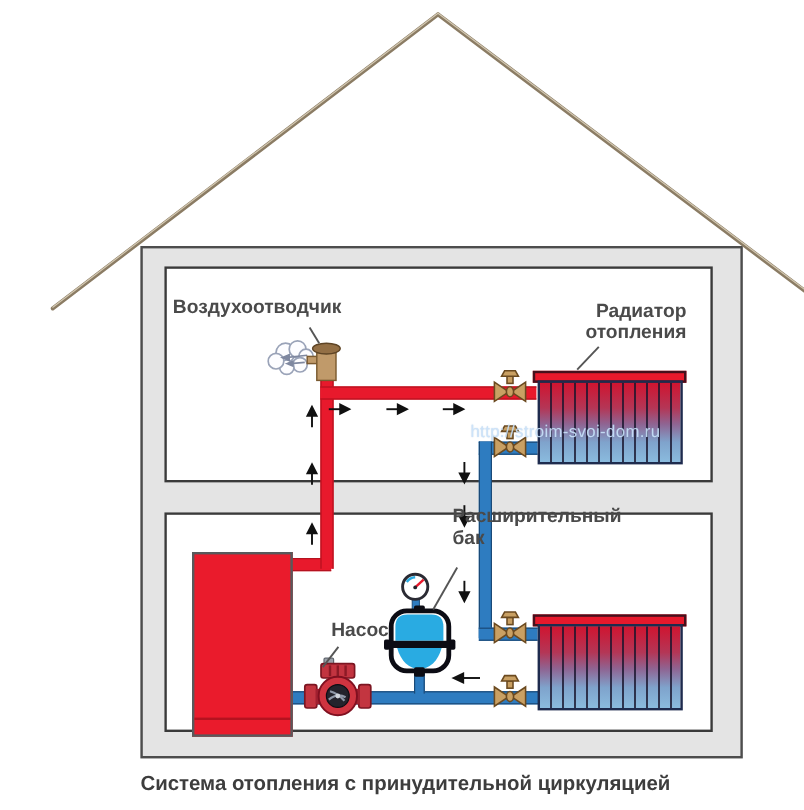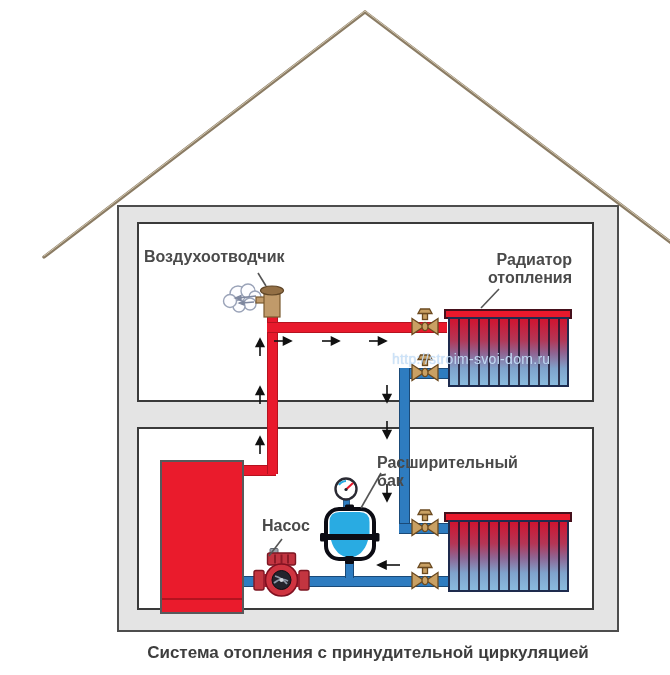--- a/index.html
+++ b/index.html
@@ -28,21 +28,21 @@
 
   
   .rad-cap{position:absolute;background:#e8192c;border:2px solid #46101c;}
   .rad-body{position:absolute;border:2px solid #1e2b4e;
     background-image:
       repeating-linear-gradient(90deg, rgba(0,0,0,0) 0 8px, rgba(24,20,44,0.8) 8px 10px),
       linear-gradient(180deg,#d01430 0%, #b43656 32%, #8f6492 52%, #7fa3cc 75%, #8abbde 100%);}
 
   
   .lbl{position:absolute;font-weight:bold;color:#4a4a4a;font-size:16px;line-height:1.12;}
-  .caption{position:absolute;left:85px;width:502px;top:643px;text-align:center;
+  .caption{position:absolute;left:85px;width:502px;top:643px;text-align:left;
            font-weight:bold;font-size:17px;color:#3d3d3d;}
   .watermark{position:absolute;left:360px;top:351px;font-weight:normal;font-size:14px;
              letter-spacing:.3px;color:rgba(205,228,250,0.88);
              text-shadow:0 0 1px rgba(100,150,200,0.45);white-space:nowrap;}
 
   svg.overlay{position:absolute;left:0;top:0;pointer-events:none;}
 </style>
 </head>
 <body>
 
@@ -213,19 +213,19 @@
     <g stroke="#555555" stroke-width="1.6">
       <line x1="226" y1="273" x2="234" y2="286"></line>
       <line x1="467" y1="289" x2="449" y2="308"></line>
       <line x1="250" y1="539" x2="237" y2="556"></line>
       <line x1="349" y1="473" x2="329" y2="508"></line>
     </g>
   </svg>
 
   <div class="lbl" style="left:112px;top:248px;">Воздухоотводчик</div>
   <div class="lbl" style="left:420px;top:251px;width:120px;text-align:right;">Радиатор отопления</div>
-  <div class="lbl" style="left:230px;top:517px;">Насос</div>
-  <div class="lbl" style="left:345px;top:454px;width:150px;">Расширительный бак</div>
+  <div class="lbl" style="left:244px;top:517px;">Насос</div>
+  <div class="lbl" style="left:345px;top:422px;width:150px;">Расширительный бак</div>
 
   <div class="watermark">http://stroim-svoi-dom.ru</div>
 
   <div class="caption">Система отопления с принудительной циркуляцией</div>
 </div>
 
 </body></html>

